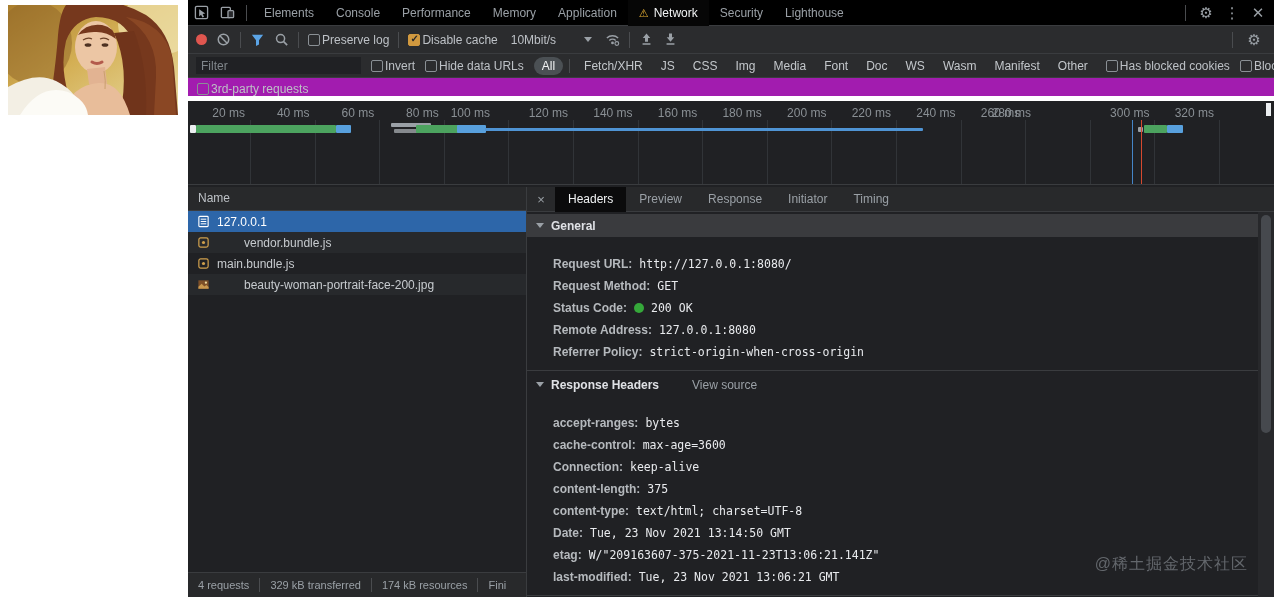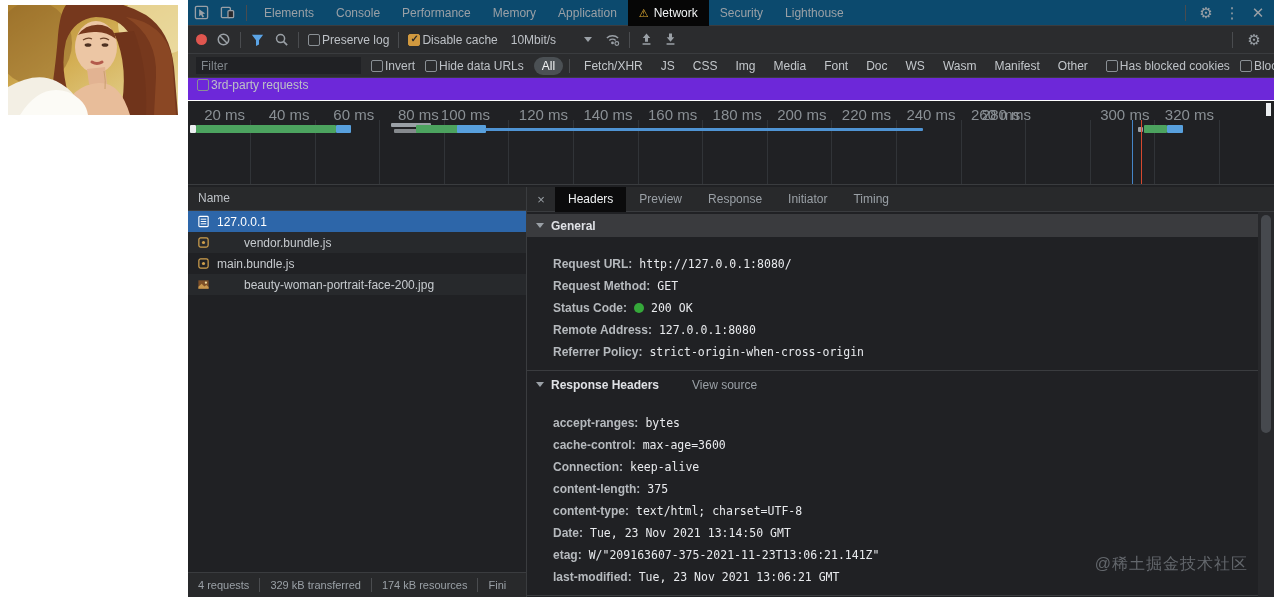--- a/index.html
+++ b/index.html
@@ -9,21 +9,21 @@
   
   .webpage { position:absolute; left:0; top:0; width:188px; height:597px; background:#ffffff; }
   .photo { position:absolute; left:8px; top:5px; width:170px; height:110px; overflow:hidden; }
   .photo svg { display:block; width:100%; height:100%; }
 
   
   .devtools { position:absolute; left:188px; top:0; width:1086px; height:597px; background:#202124; color:#bdc1c6; }
   .sep { width:1px; height:16px; background:#4a4c4f; flex:none; }
 
   
-  .tabbar { height:26px; background:#0c4a6e; border-bottom:1px solid #3a3c3f; display:flex; align-items:center; }
+  .tabbar { height:26px; background:#000000; border-bottom:1px solid #3a3c3f; display:flex; align-items:center; }
   .tb-btn { width:26px; height:26px; display:flex; align-items:center; justify-content:center; color:#9aa0a6; flex:none; }
   .tabbar .sep { margin:0 6px; }
   .tab { padding:0 11px; height:26px; line-height:26px; color:#9aa0a6; white-space:nowrap; display:flex; align-items:center; gap:5px; }
   .tab.active { background:#060606; color:#f1f3f4; }
   .warn { color:#e8b033; font-size:11px; display:none; }
   .tab-right { margin-left:auto; display:flex; align-items:center; gap:2px; padding-right:4px; }
   .glyph-btn { width:24px; height:26px; display:flex; align-items:center; justify-content:center; color:#9aa0a6; font-size:15px; }
 
   
   .toolbar { height:28px; background:#2b2c2e; border-bottom:1px solid #3a3c3f; display:flex; align-items:center; padding:0 8px; gap:9px; }
@@ -42,26 +42,26 @@
   
   .filterbar { height:24px; background:#2b2c2e; border-bottom:1px solid #3a3c3f; display:flex; align-items:center; padding:0 8px; gap:10px; }
   .filter-input { width:165px; height:17px; background:#202124; border:none; outline:none; color:#bdc1c6; font-size:12px; padding:0 5px; font-family:"Liberation Sans",sans-serif; }
   .filter-input::placeholder { color:#80868b; }
   .pills { display:flex; align-items:center; gap:2px; }
   .pill { padding:2px 8px; border-radius:10px; color:#c3c7cb; white-space:nowrap; }
   .pill.selected { background:#4b5054; color:#f1f3f4; }
   .pill-sep { width:1px; height:14px; background:#4a4c4f; margin:0 4px; }
 
   
-  .row3p { height:23px; background:#6d28d9; border-bottom:1px solid #ffffff; display:flex; align-items:flex-start; padding:0 9px; }
+  .row3p { height:23px; background:#a21caf; border-bottom:5px solid #ffffff; display:flex; align-items:flex-end; padding:0 9px; }
 
   
   .overview { position:relative; height:84px; background:#202124; border-bottom:1px solid #3a3c3f; overflow:hidden; }
   .gridline { position:absolute; top:19px; bottom:0; width:1px; background:#313438; }
-  .tick-label { position:absolute; top:5px; color:#8a9095; font-size:15px; transform:translateX(-100%); padding-right:5px; white-space:nowrap; }
+  .tick-label { position:absolute; top:5px; color:#8a9095; font-size:12px; transform:translateX(-100%); padding-right:5px; white-space:nowrap; }
   .wbar { position:absolute; border-radius:1px; }
   .evline { position:absolute; top:19px; bottom:0; width:1px; }
   .ov-scroll { position:absolute; right:3px; top:2px; width:5px; height:13px; background:#eceff1; }
 
   
   .main { position:absolute; top:187px; left:0; right:0; bottom:0; display:flex; }
   .table-pane { width:339px; flex:none; border-right:1px solid #3a3c3f; display:flex; flex-direction:column; background:#202124; }
   .thead { height:24px; line-height:23px; padding-left:10px; background:#28292b; border-bottom:1px solid #3a3c3f; color:#bdc1c6; flex:none; }
   .rows { flex:1; overflow:hidden; }
   .rrow { height:21px; display:flex; align-items:center; gap:7px; padding-left:9px; color:#c7cbcf; white-space:nowrap; }

